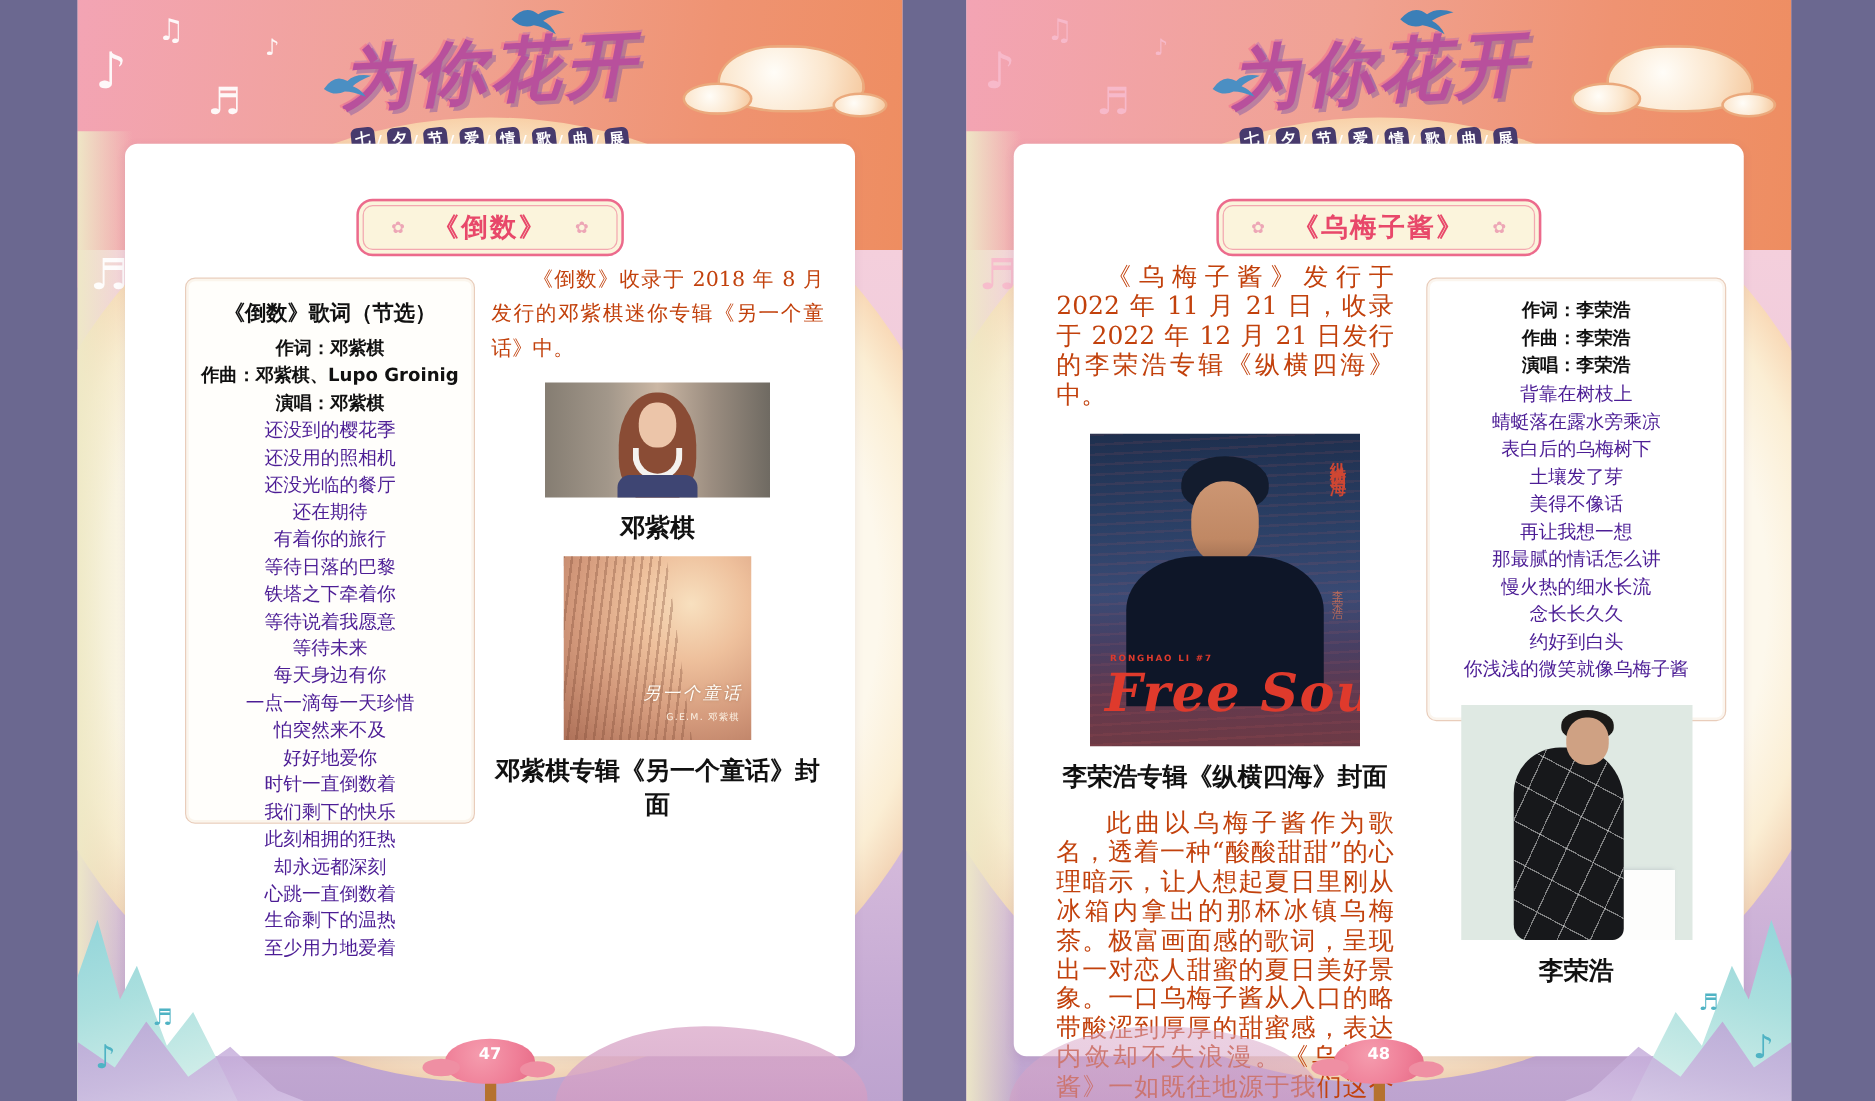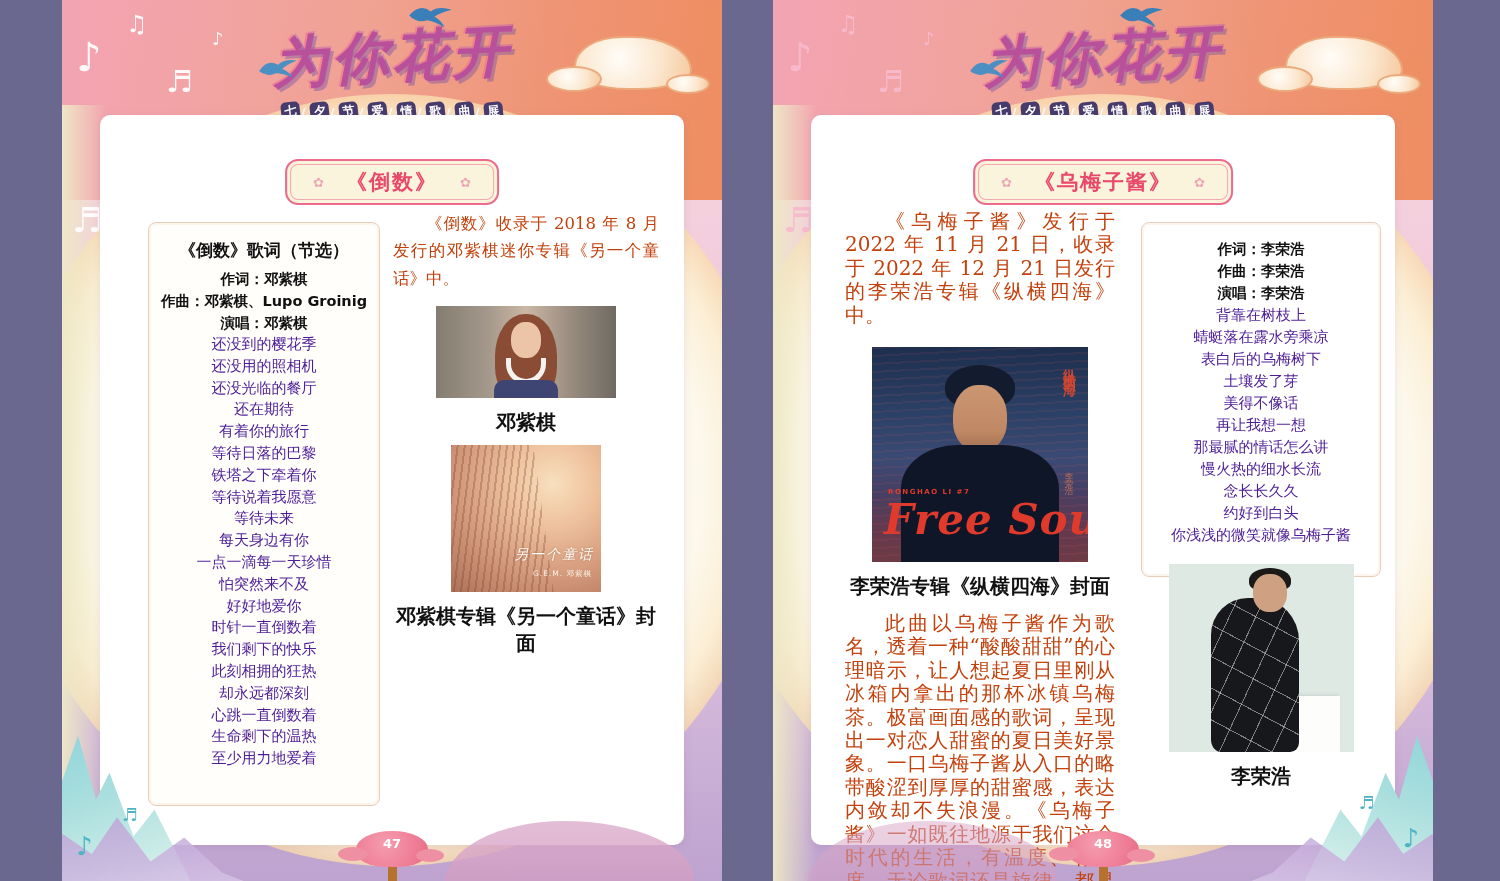--- a/index.html
+++ b/index.html
@@ -75,21 +75,21 @@
     padding-top:16px; text-align:center; background:#fffefb;
     box-shadow:inset 0 0 0 2px rgba(249,238,226,.6); }
   .lyrics-heading { font-size:17px; font-weight:bold; color:#111; margin-bottom:6px;
     font-family:"DejaVu Sans","Liberation Sans",sans-serif; }
   .credit-line { font-size:14.5px; font-weight:bold; color:#111; line-height:22px;
     font-family:"DejaVu Sans","Liberation Sans",sans-serif; }
   .lyric-line { font-size:15px; color:#4c1d95; line-height:21.8px;
     font-family:"DejaVu Serif","Liberation Serif",serif; }
   .page-right .lyric-line { line-height:22px; }
 
-  .pos-lyr-left  { left:48px;  top:107px; width:232px; height:584px; }
+  .pos-lyr-left  { left:48px;  top:107px; width:232px; height:437px; }
   .pos-lyr-right { left:330px; top:107px; width:240px; height:470px; border:none; box-shadow:none; background:transparent; }
   .pos-lyr-right .lyr-frame { position:absolute; inset:0; height:355px; border:1px solid #e9cdbb;
     border-radius:8px; box-shadow:inset 0 0 0 2px rgba(249,238,226,.6); z-index:-1; }
 
   
   .text-col { position:absolute; }
   .pos-txt-right { left:293px; top:95px; width:266px; }
   .pos-txt-left  { left:34px;  top:95px; width:270px; }
   .body-text { font-size:16.5px; color:#c2410c; line-height:27.3px; text-align:justify;
     text-indent:2em; font-family:"DejaVu Serif","Liberation Serif",serif; }
@@ -114,21 +114,21 @@
   .gem-cover { width:150px; height:147px; margin:9px auto 0;
     background:radial-gradient(circle at 68% 26%,#f8e0bf 0%,#eec09c 30%,#d49a7c 62%,#ad7058 100%); }
   .gem-cover::before { content:""; position:absolute; left:-18px; top:-10px; width:110px; height:170px;
     background:repeating-linear-gradient(105deg,rgba(116,66,46,.30) 0 2px,rgba(116,66,46,0) 2px 7px);
     transform:rotate(-8deg); }
   .gem-cover-title { position:absolute; right:7px; bottom:28px; color:#fffdf8; font-size:14px;
     font-style:italic; letter-spacing:2px; text-shadow:0 0 2px rgba(120,70,40,.5); }
   .gem-cover-artist { position:absolute; right:9px; bottom:13px; color:#faf0e2; font-size:7.5px; letter-spacing:1px;
     font-family:"DejaVu Sans",sans-serif; }
 
-  .fs-cover { width:216px; height:215px; margin:20px auto 0;
+  .fs-cover { width:216px; height:250px; margin:20px auto 0;
     background:linear-gradient(180deg,#1e2f4e 0%,#2b4066 30%,#3a4a74 52%,#473f63 68%,#63394e 84%,#6d3a45 100%);padding-left:46px; }
   .fs-cover::before { content:""; position:absolute; inset:0;
     background:repeating-linear-gradient(177deg,rgba(210,90,90,.10) 0 2px,rgba(0,0,0,0) 2px 8px); }
   .fs-hair { position:absolute; left:50%; top:18px; width:70px; height:44px; transform:translateX(-50%);
     background:#131c2e; border-radius:50% 50% 42% 42%; }
   .fs-face { position:absolute; left:50%; top:38px; width:54px; height:66px; transform:translateX(-50%);
     background:linear-gradient(180deg,#cc9673 0%,#c08864 70%,#a06f52 100%); border-radius:46% 46% 44% 44%; }
   .fs-body { position:absolute; left:50%; top:98px; width:158px; height:120px; transform:translateX(-50%);
     background:#0e1628; border-radius:36% 36% 0 0; }
   .fs-label { position:absolute; left:16px; bottom:66px; color:#df3a2c; font-size:7px; letter-spacing:1.5px;

